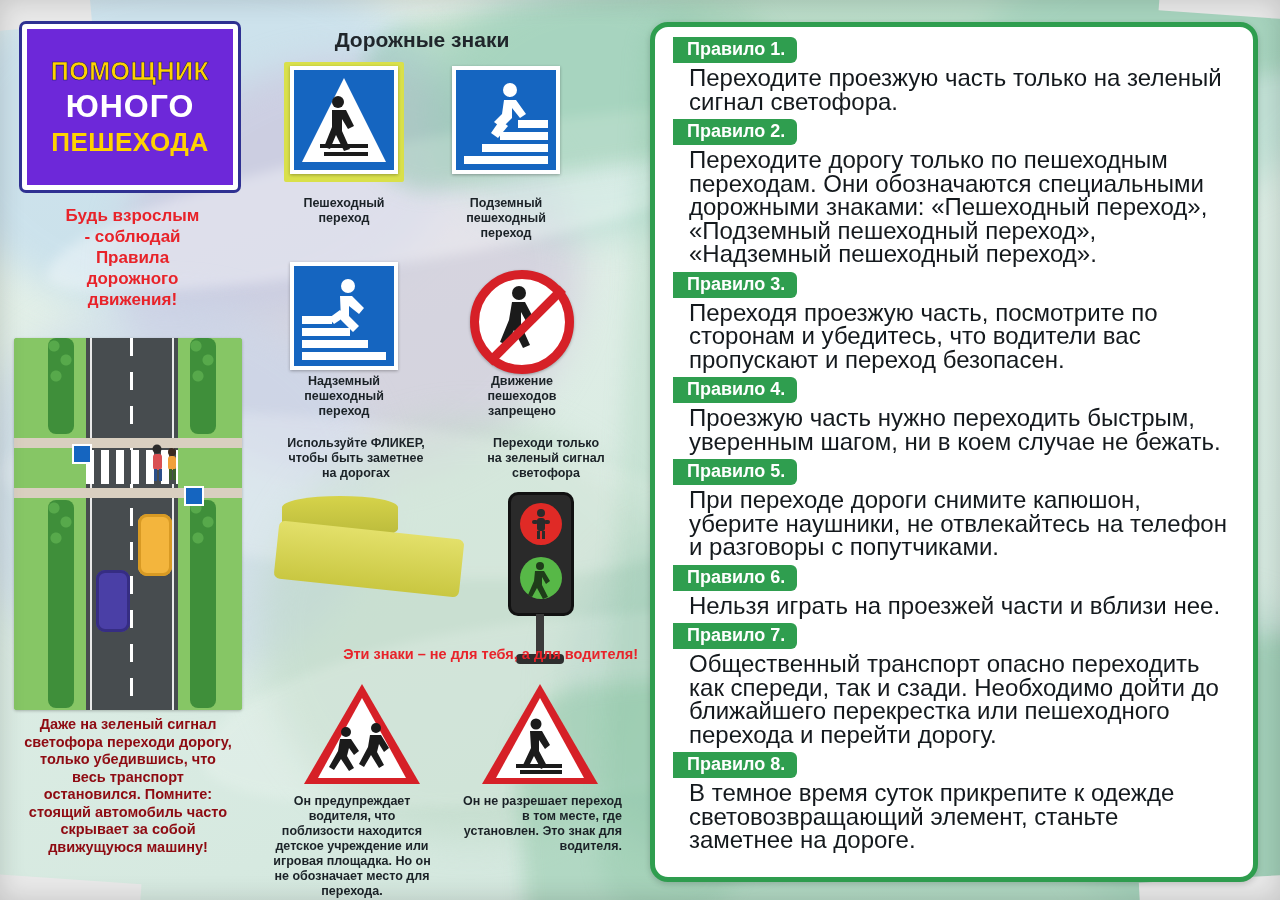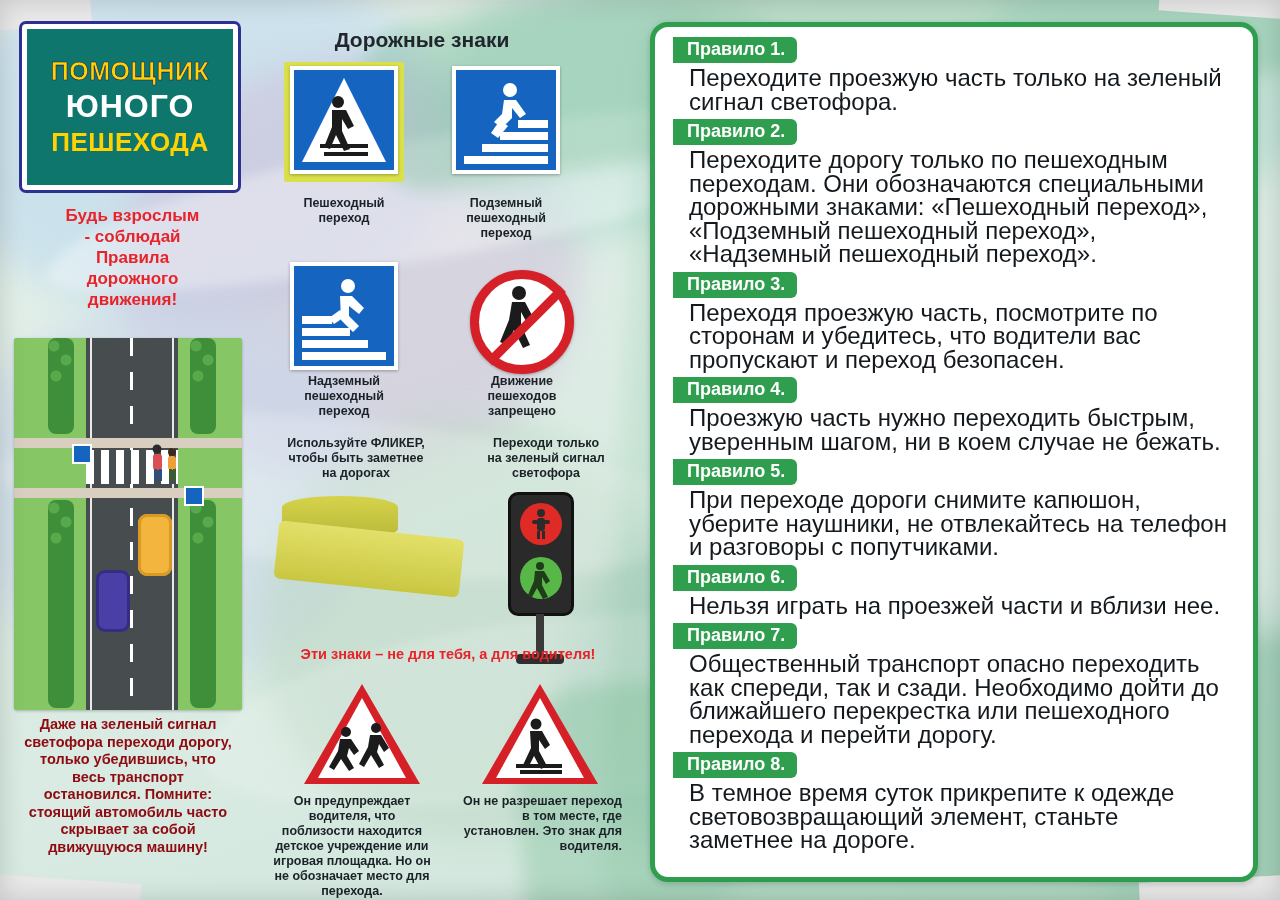--- a/index.html
+++ b/index.html
@@ -68,21 +68,21 @@
   .pc-tl { left: -30px; top: -24px; width: 120px; height: 52px; transform: rotate(-5deg); }
   .pc-tr { right: -40px; top: -30px; width: 160px; height: 46px; transform: rotate(4deg); }
   .pc-bl { left: -40px; bottom: -26px; width: 180px; height: 48px; transform: rotate(4deg); }
   .pc-br { right: -40px; bottom: -28px; width: 180px; height: 50px; transform: rotate(-3deg); }
 
   
   .logo {
     position: absolute;
     left: 22px; top: 24px;
     width: 216px; height: 166px;
-    background: #0f766e;
+    background: #6d28d9;
     border: 5px solid #ffffff;
     box-shadow: 0 0 0 3px #2f3192;
     border-radius: 4px;
     display: flex;
     flex-direction: column;
     align-items: center;
     justify-content: center;
     gap: 2px;
     padding: 6px 4px;
     box-sizing: border-box;
@@ -245,21 +245,21 @@
     background:#2a2a2a; border-radius:10px; border:3px solid #111;
     box-sizing:border-box;
   }
   .tl-lamp { position:absolute; left:9px; width:42px; height:42px; border-radius:50%; }
   .tl-red { top:8px; background:#e02a26; }
   .tl-green { top:62px; background:#57b847; }
   .tl-pole { position:absolute; left:536px; top:614px; width:8px; height:44px; background:#3a3a3a; }
   .tl-base { position:absolute; left:516px; top:654px; width:48px; height:10px; background:#2e2e2e; border-radius:4px; }
   .red-line {
     position:absolute; left:258px; top:646px; width:380px;
-    text-align:center; color:#e8232a; font-weight:bold; font-size:14.5px;
+    text-align:right; color:#e8232a; font-weight:bold; font-size:14.5px;
   }
 
   
   .rules-panel {
     position:absolute;
     left:650px; top:22px;
     width:608px; height:860px;
     background:#ffffff;
     border:5px solid #2f9e4f;
     border-radius:18px;

